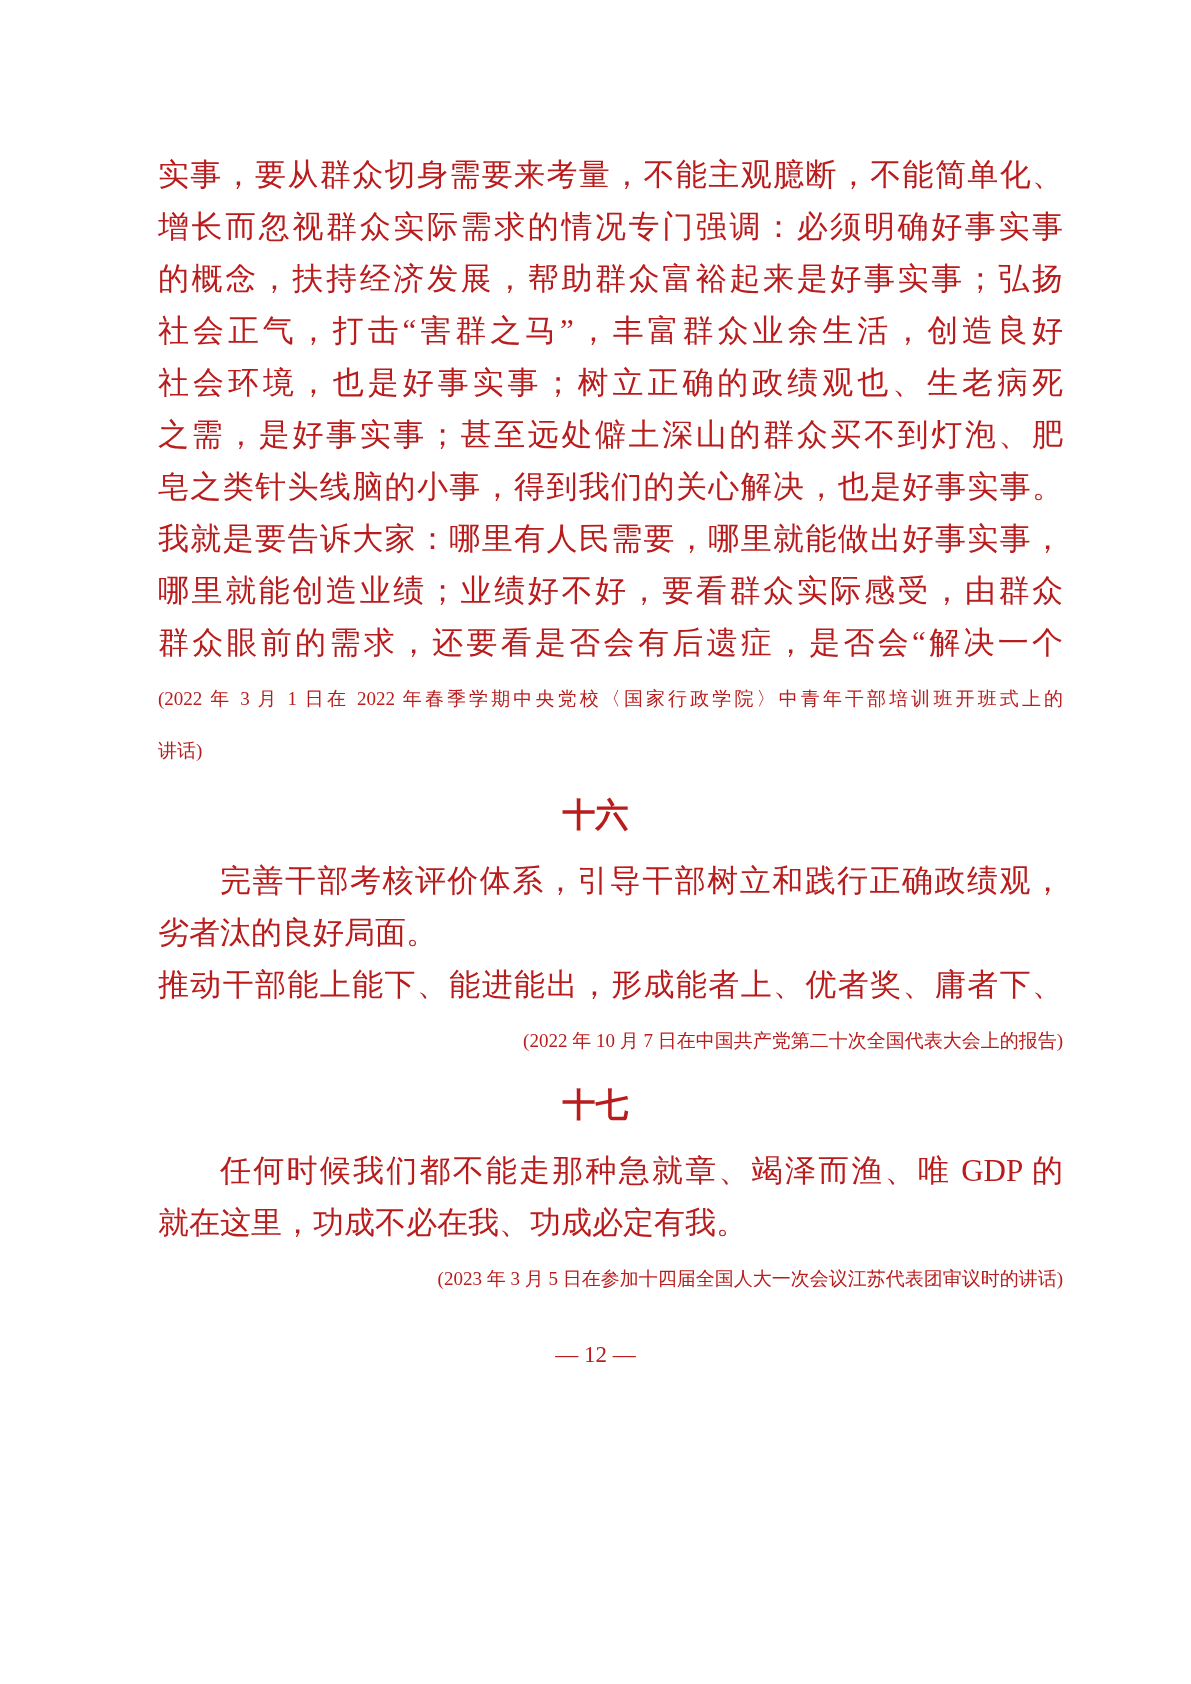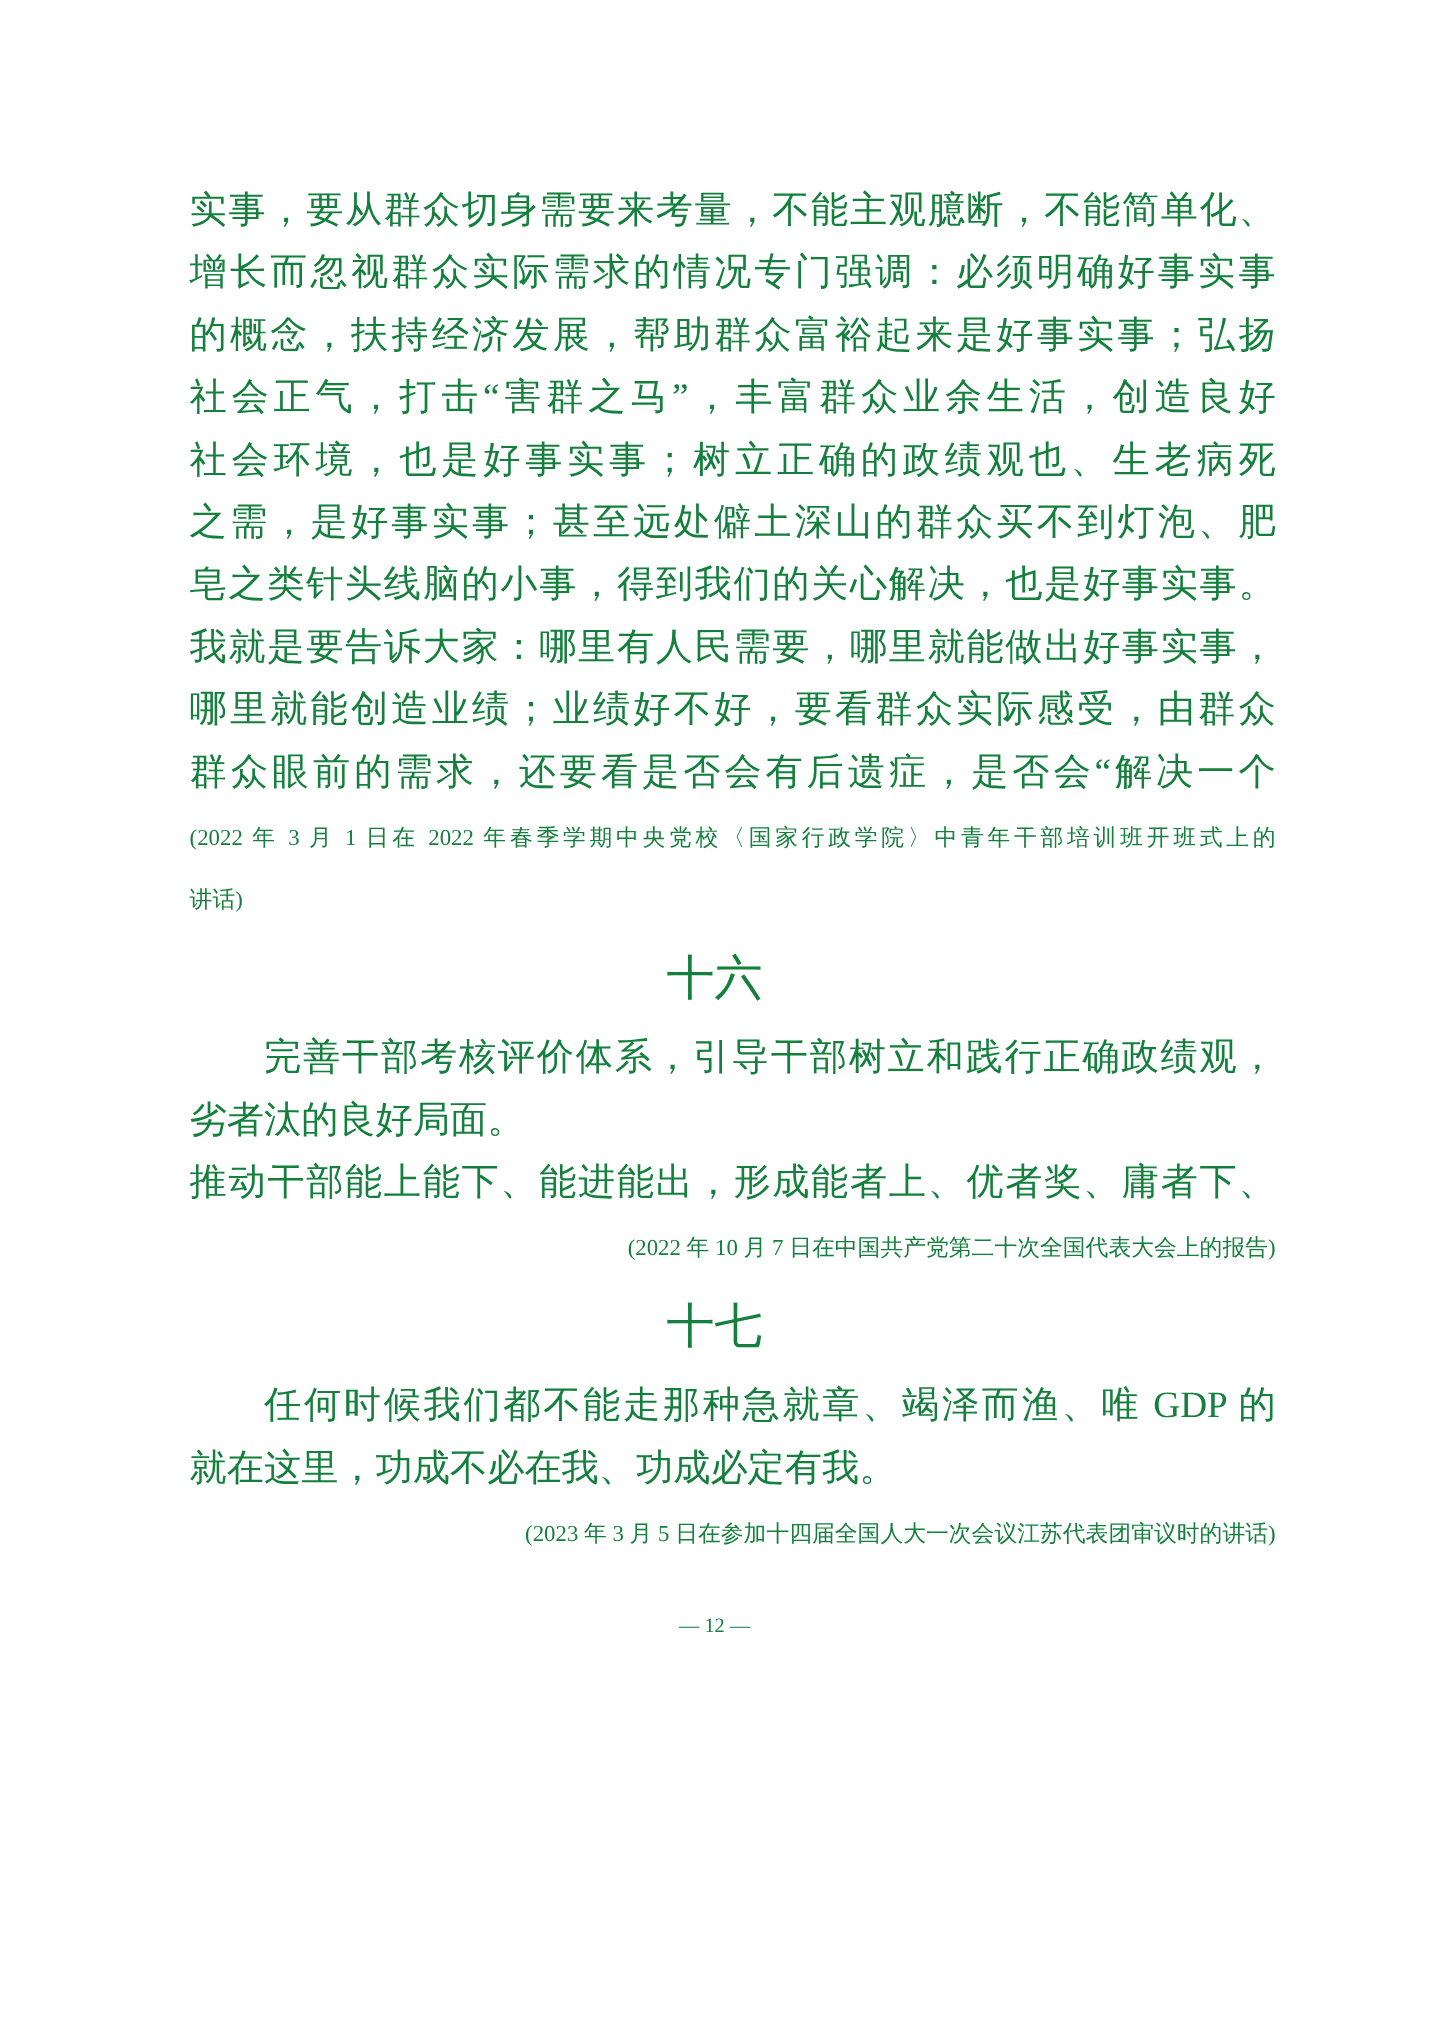--- a/index.html
+++ b/index.html
@@ -3,49 +3,49 @@
 <meta charset="utf-8">
 <style>
   html, body { margin: 0; padding: 0; background: #ffffff; }
   .page {
     position: relative;
     width: 1191px;
     height: 1392px;
     box-sizing: border-box;
     padding: 149px 128px 0 158px;
     background: #ffffff;
-    color: #15803d;
+    color: #b91c1c;
     font-family: "Liberation Serif", serif;
     overflow: hidden;
   }
   .para { font-size: 31px; line-height: 52px; }
   .jline {
     text-align: justify;
     text-align-last: justify;
   }
   .jline.last { text-align-last: left; }
   .jline.indent { padding-left: 62px; }
   .cite {
     font-size: 19px;
     line-height: 52px;
     margin-top: 4px;
   }
   .cite .jline { text-align: justify; text-align-last: justify; }
   .cite .jline.last { text-align-last: left; }
   .cite.right { text-align: right; }
   .heading {
-    font-size: 40px;
-    font-weight: 400;
+    font-size: 33px;
+    font-weight: 700;
     line-height: 52px;
     text-align: center;
     margin: 12px -128px 14px -158px; 
   }
   .para.sect { margin-top: 0; }
   .pageno {
-    font-size: 17px;
+    font-size: 23px;
     line-height: 40px;
     text-align: center;
     margin: 30px -128px 0 -158px; 
   }
 </style>
 </head>
 <body>
 
 <div class="page">
 

